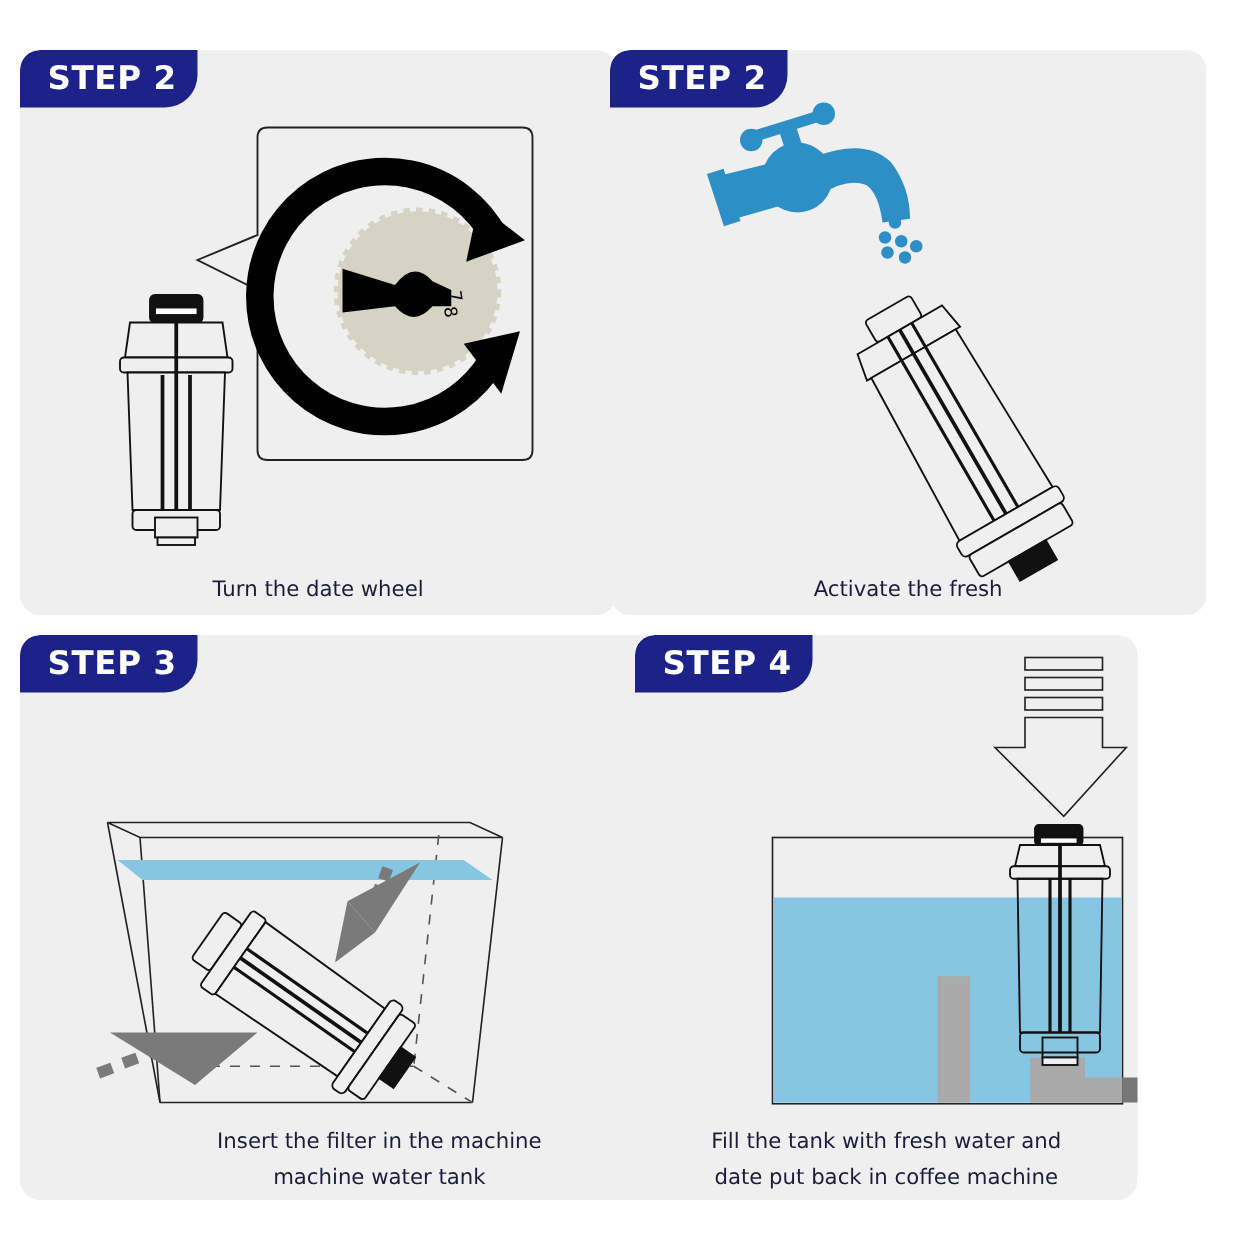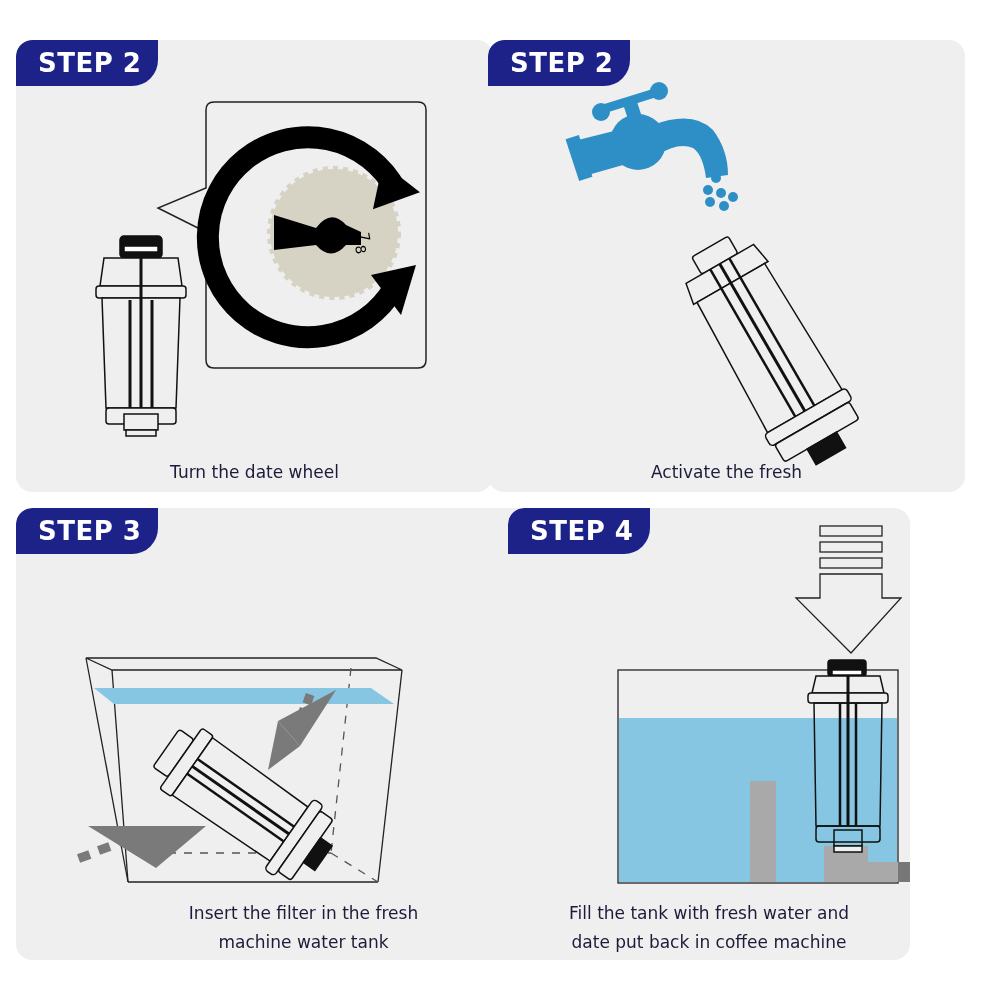--- a/index.html
+++ b/index.html
@@ -129,21 +129,21 @@
       <line x1="214" y1="232" x2="214" y2="350" stroke-width="2.5"></line>
       <line x1="223" y1="232" x2="223" y2="350" stroke-width="3"></line>
       <line x1="232" y1="232" x2="232" y2="350" stroke-width="2.5"></line>
       <rect x="180" y="350" width="86" height="12" rx="4"></rect>
       <rect x="186" y="362" width="74" height="16" rx="3"></rect>
       <rect x="208" y="378" width="30" height="14" fill="#111"></rect>
     </g>
   </svg>
   <div class="badge">STEP 3</div>
   <div class="caption">
-    <div>Insert the filter in the fresh</div>
+    <div>Insert the filter in the machine</div>
     <div>machine water tank</div>
   </div>
 </div>
 
 <div class="panel p4">
   <svg width="477" height="452" viewBox="0 0 477 452">
     <g fill="#efefef" stroke="#222" stroke-width="1.3">
       <rect x="312" y="18" width="62" height="10"></rect>
       <rect x="312" y="34" width="62" height="10"></rect>
       <rect x="312" y="50" width="62" height="10"></rect>

